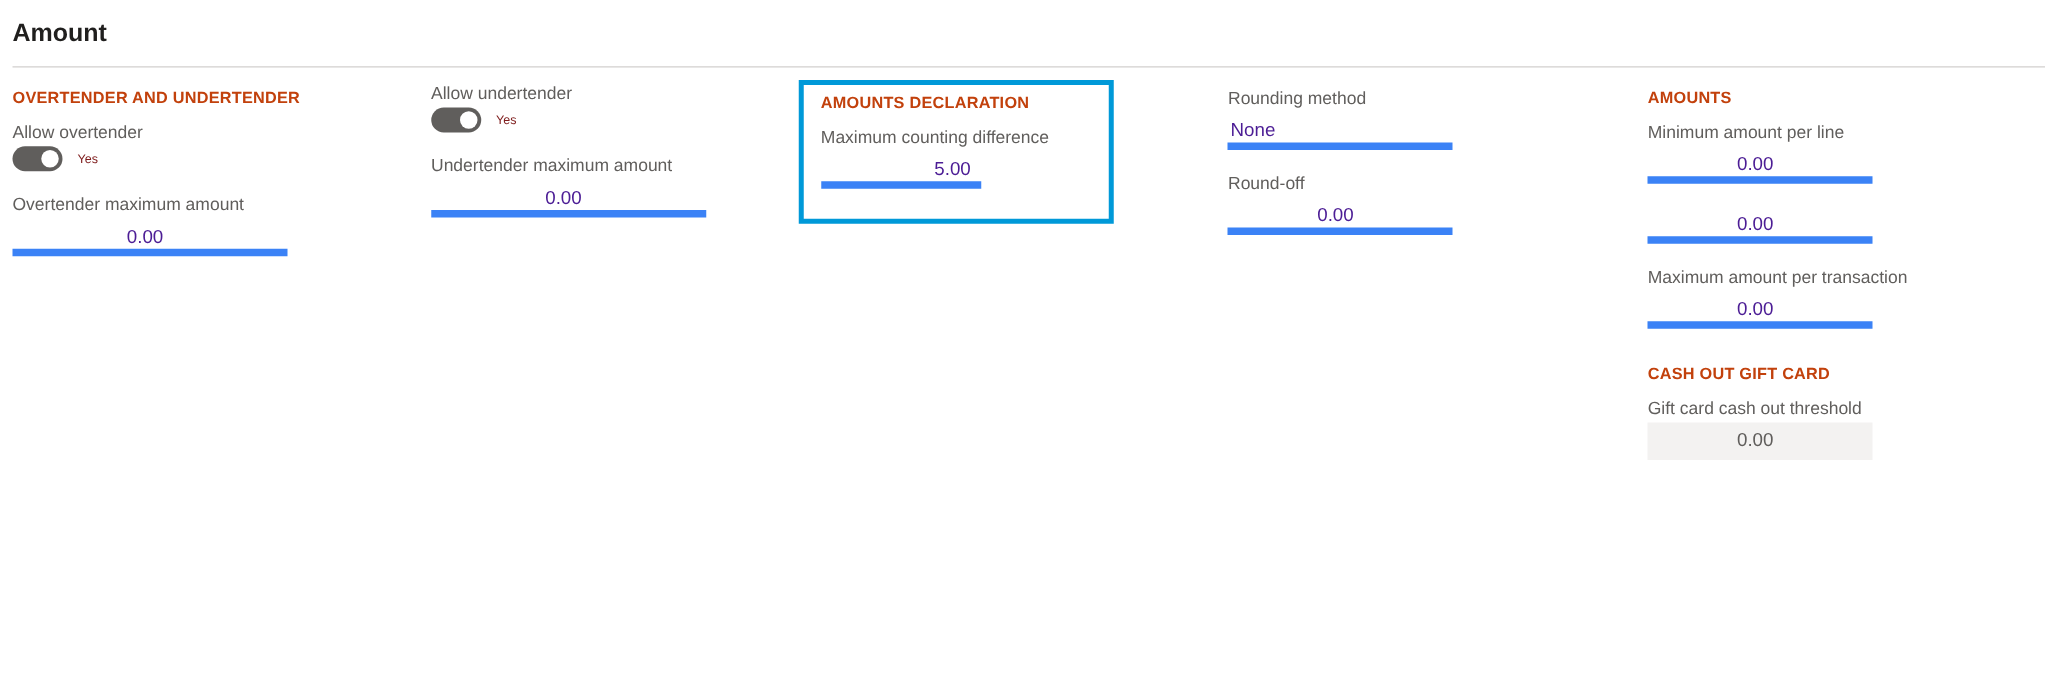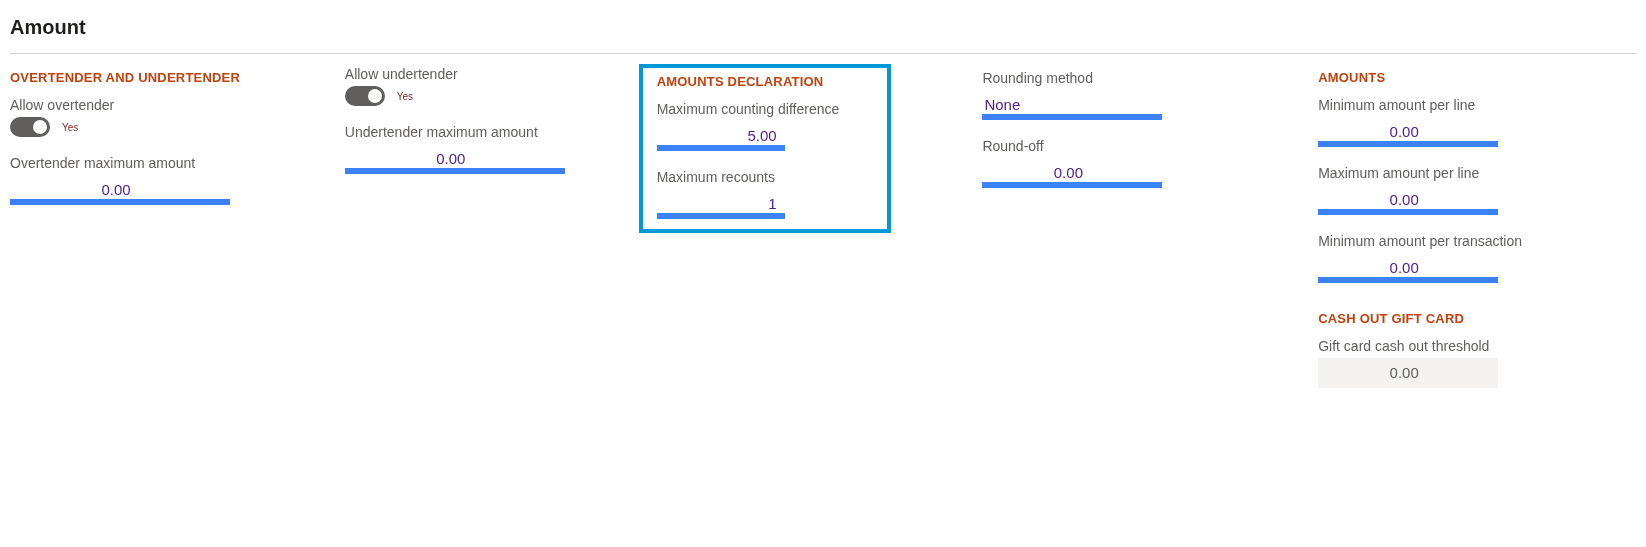--- a/index.html
+++ b/index.html
@@ -171,24 +171,20 @@
 
     <div class="column tender">
       <div class="highlight-wrap">
         <div class="section-heading" style="margin-top:4px;">AMOUNTS DECLARATION</div>
 
         <div class="field">
           <span class="field-label">Maximum counting difference</span>
           <span class="value-box">5.00</span>
         </div>
 
-        <div class="field" style="margin-bottom:4px;">
-          <span class="field-label">Maximum recounts</span>
-          <span class="value-box">1</span>
-        </div>
       </div>
     </div>
 
     <div class="column rounding">
 
       <div class="field">
         <span class="field-label">Rounding method</span>
         <span class="value-box left-align" style="width:180px;">None</span>
       </div>
 
@@ -200,26 +196,25 @@
 
     <div class="column amounts">
       <div class="section-heading">AMOUNTS</div>
 
       <div class="field">
         <span class="field-label">Minimum amount per line</span>
         <span class="value-box" style="width:180px;text-align:center;">0.00</span>
       </div>
 
       <div class="field">
-        <span class="field-label">Maximum amount per line</span>
-        <span class="value-box" style="width:180px;text-align:center;">0.00</span>
-      </div>
-
-      <div class="field">
-        <span class="field-label">Minimum amount per transaction</span>
+        <span class="value-box" style="width:180px;text-align:center;">0.00</span>
+      </div>
+
+      <div class="field">
+        <span class="field-label">Maximum amount per transaction</span>
         <span class="value-box" style="width:180px;text-align:center;">0.00</span>
       </div>
 
       <div class="section-heading" style="margin-top:28px;">CASH OUT GIFT CARD</div>
 
       <div class="field">
         <span class="field-label">Gift card cash out threshold</span>
         <span class="value-box disabled" style="width:180px;text-align:center;">0.00</span>
       </div>
     </div>

